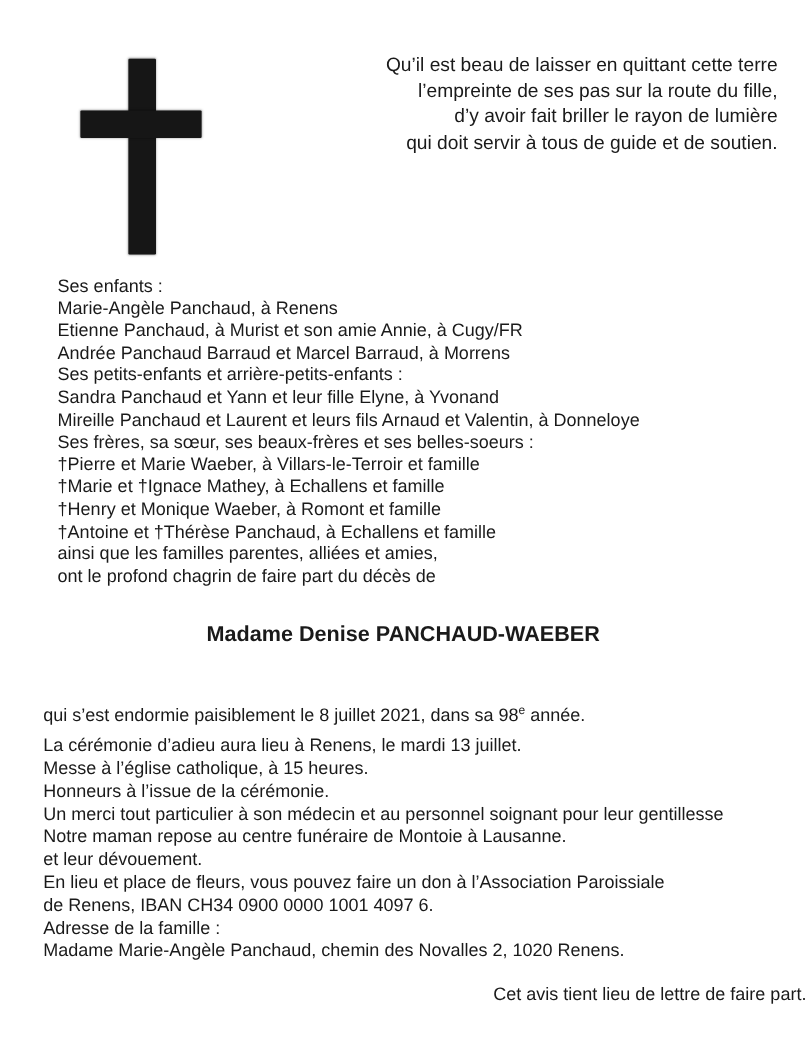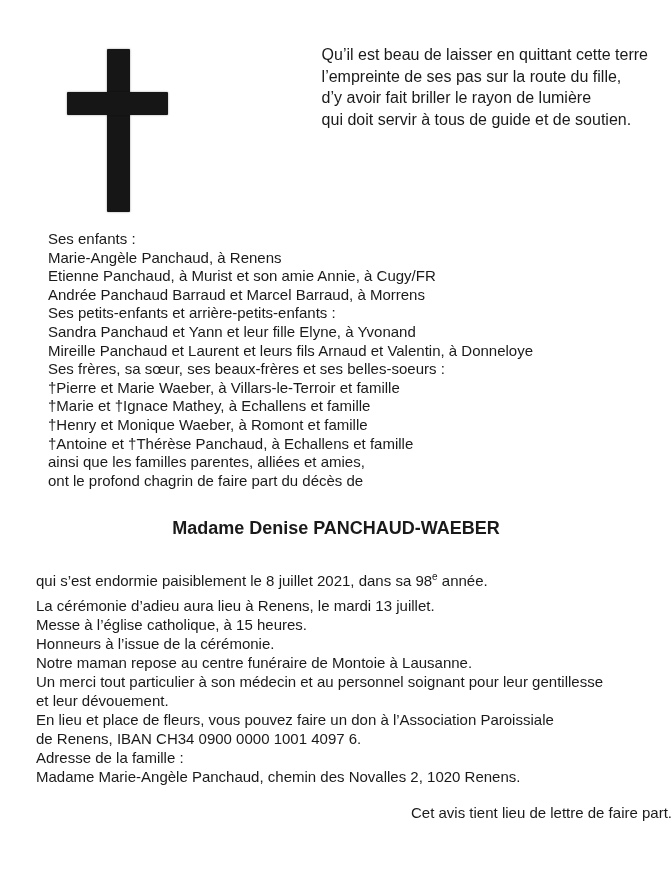--- a/index.html
+++ b/index.html
@@ -20,29 +20,29 @@
   .cross .bar-v {
     position: absolute; left: 40px; top: 0; width: 23px; height: 163px;
     background: #161616; border-radius: 1px; box-shadow: 0 0 2px rgba(0,0,0,.45);
   }
   .cross .bar-h {
     position: absolute; left: 0; top: 43px; width: 101px; height: 23px;
     background: #161616; border-radius: 1px; box-shadow: 0 0 2px rgba(0,0,0,.45);
   }
   .epigraph {
     position: absolute; top: 44px; right: 24px;
-    text-align: left; font-size: 16px; line-height: 21.6px;
+    text-align: right; font-size: 16px; line-height: 21.6px;
   }
   
   .family { margin-left: 48px; }
   .name {
     margin-top: 27px; text-align: center;
     font-weight: bold; font-size: 18px; line-height: 22px;
   }
-  .details { margin-left: 36px; margin-top: 32px; }
+  .details { margin-left: 36px; margin-top: 48px; }
   .details .line { line-height: 19px; }
   .details .line.gap { margin-top: 6px; }
   .b { font-weight: normal; }
   sup { font-size: 10px; line-height: 0; vertical-align: super; }
   .footer { margin-top: 17px; text-align: right; line-height: 19px; }
 </style>
 </head>
 <body>
 
 <div class="page">
@@ -76,22 +76,22 @@
       <div class="line"><span>ont le profond chagrin de faire part du décès de</span></div>
     </div>
 
   <div class="name">Madame Denise PANCHAUD-WAEBER</div>
 
   <div class="details">
       <div class="line"><span>qui s’est endormie paisiblement le 8 juillet 2021, dans sa 98</span><sup>e</sup><span> année.</span></div>
       <div class="line gap"><span>La cérémonie d’adieu aura lieu à Renens, le mardi 13 juillet.</span></div>
       <div class="line"><span>Messe à l’église catholique, à 15 heures.</span></div>
       <div class="line"><span>Honneurs à l’issue de la cérémonie.</span></div>
+      <div class="line"><span>Un merci tout particulier à son médecin et au personnel soignant pour leur gentillesse</span></div>
       <div class="line"><span>Notre maman repose au centre funéraire de Montoie à Lausanne.</span></div>
-      <div class="line"><span>Un merci tout particulier à son médecin et au personnel soignant pour leur gentillesse</span></div>
       <div class="line"><span>et leur dévouement.</span></div>
       <div class="line"><span>En lieu et place de fleurs, vous pouvez faire un don à l’Association Paroissiale</span></div>
       <div class="line"><span>de Renens, IBAN CH34 0900 0000 1001 4097 6.</span></div>
       <div class="line"><span>Adresse de la famille :</span></div>
       <div class="line"><span>Madame Marie-Angèle Panchaud, chemin des Novalles 2, 1020 Renens.</span></div>
     </div>
 
   <div class="footer">Cet avis tient lieu de lettre de faire part.</div>
 </div>
 

